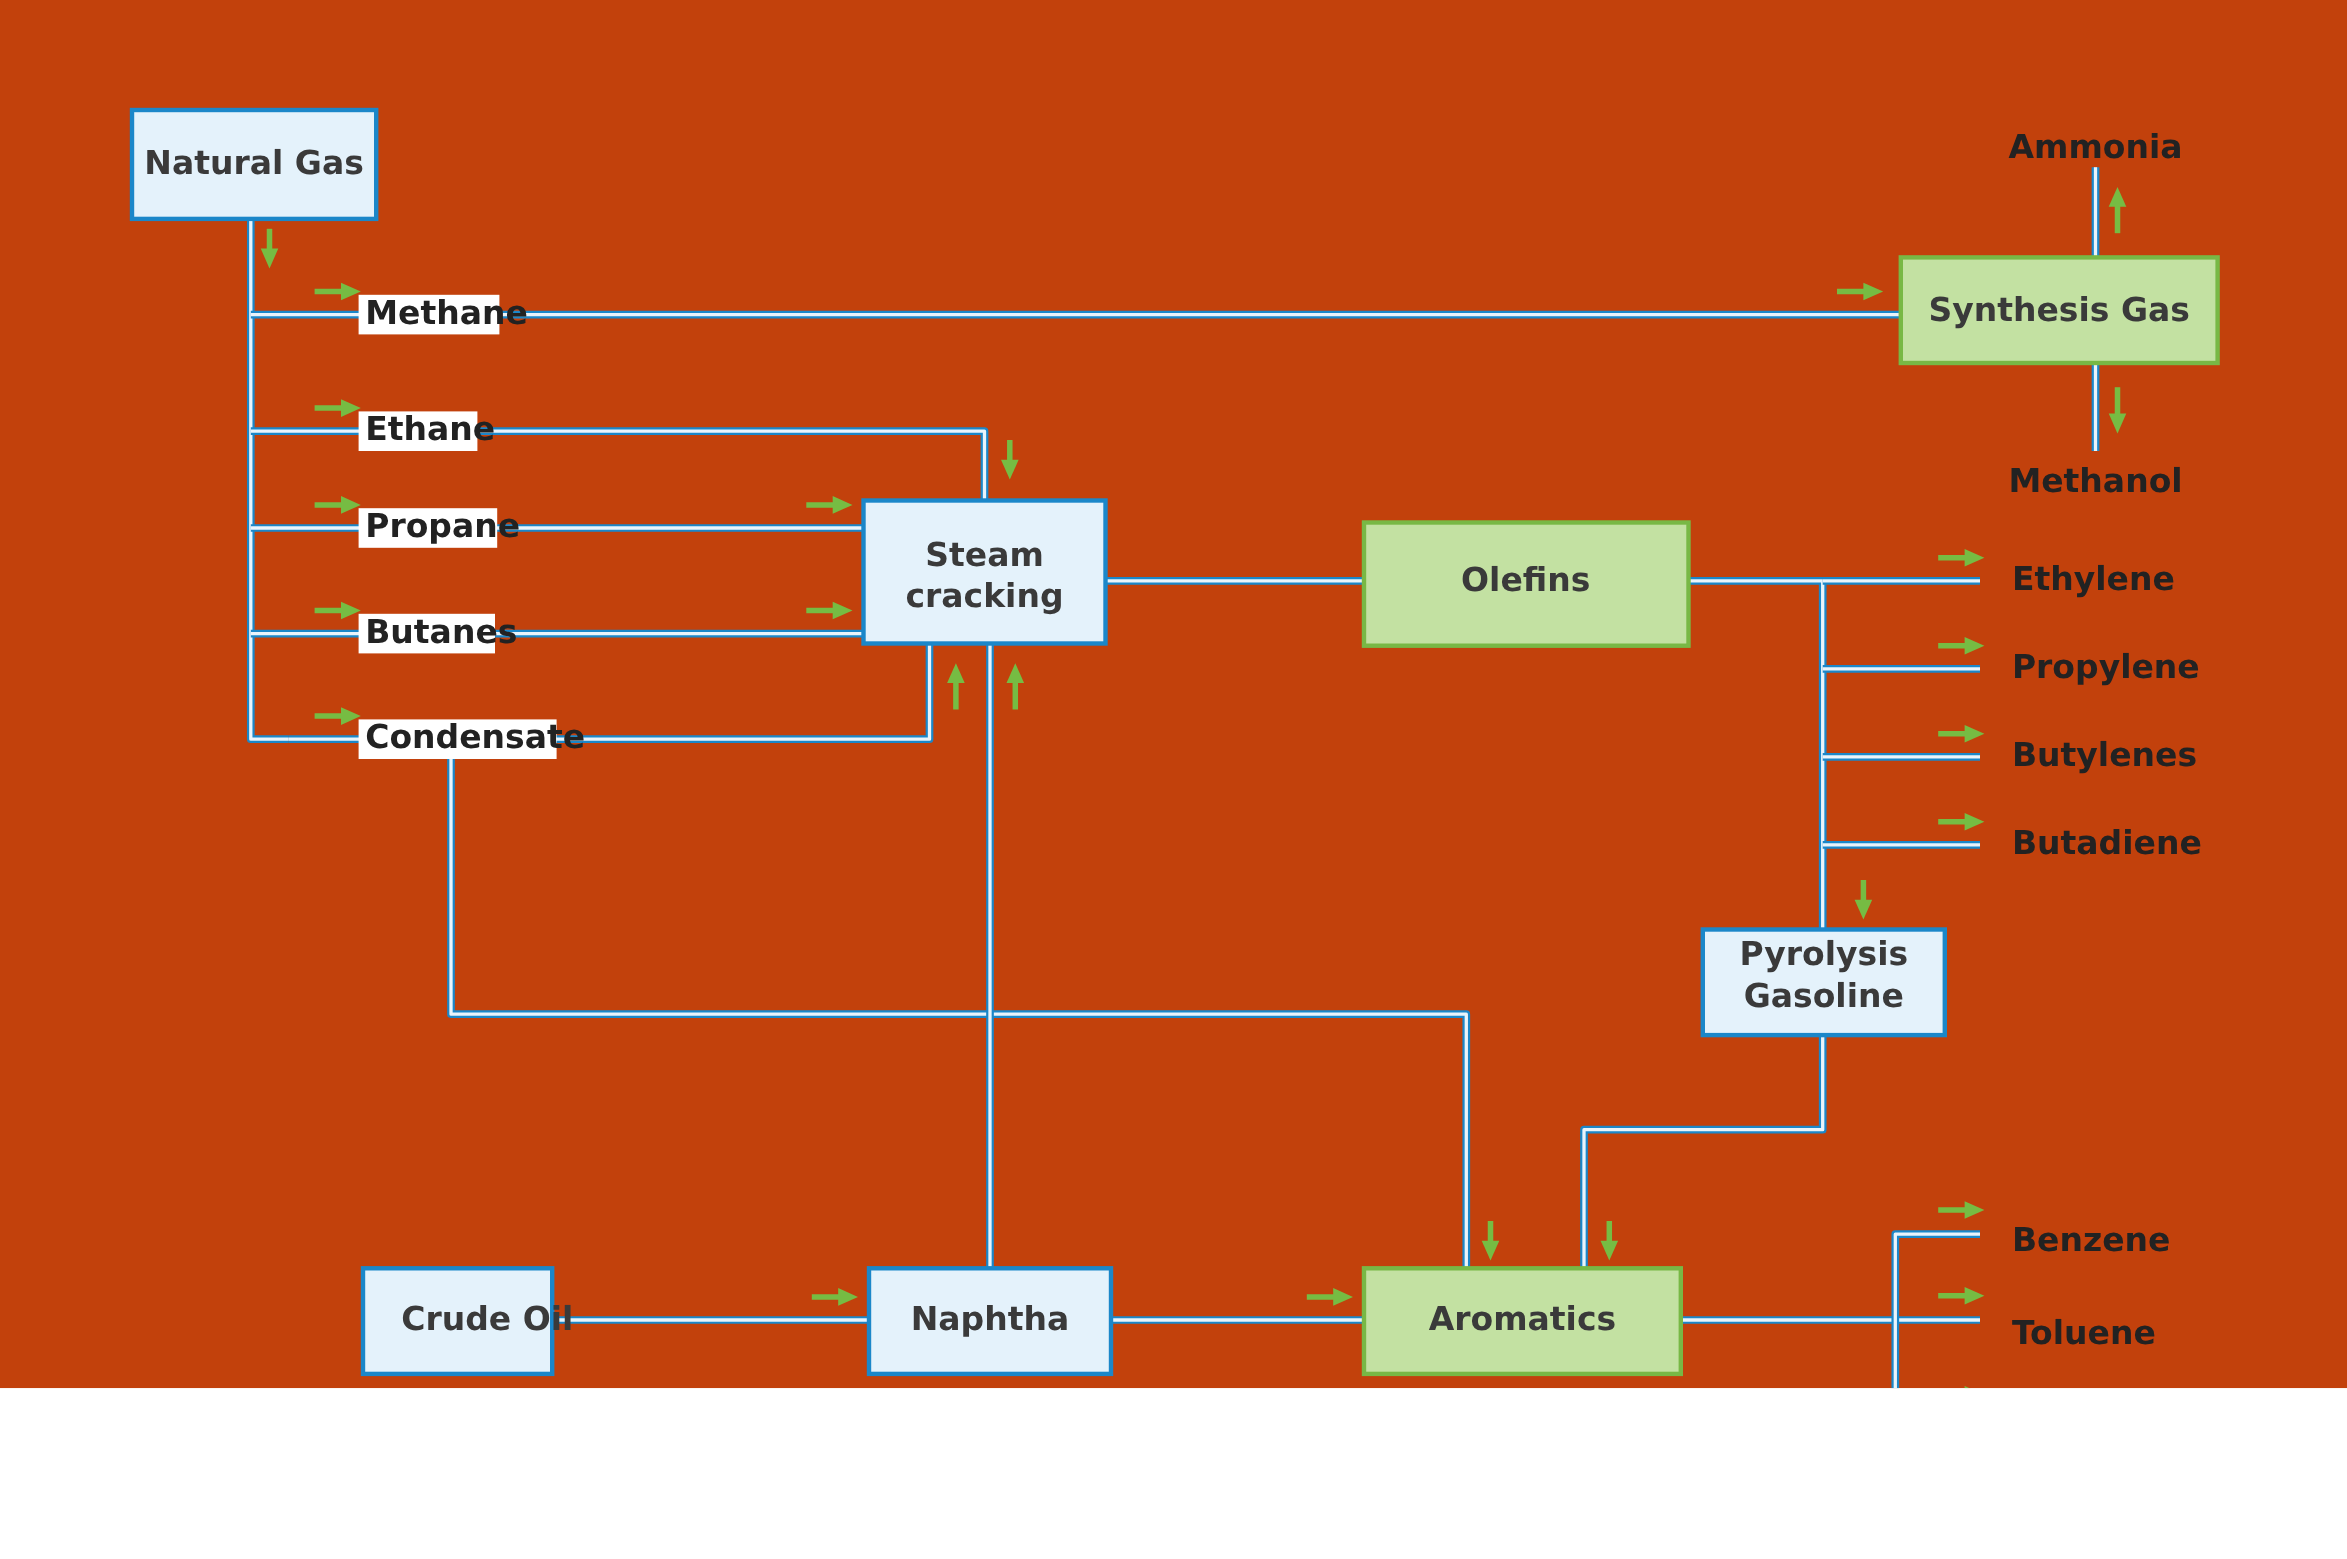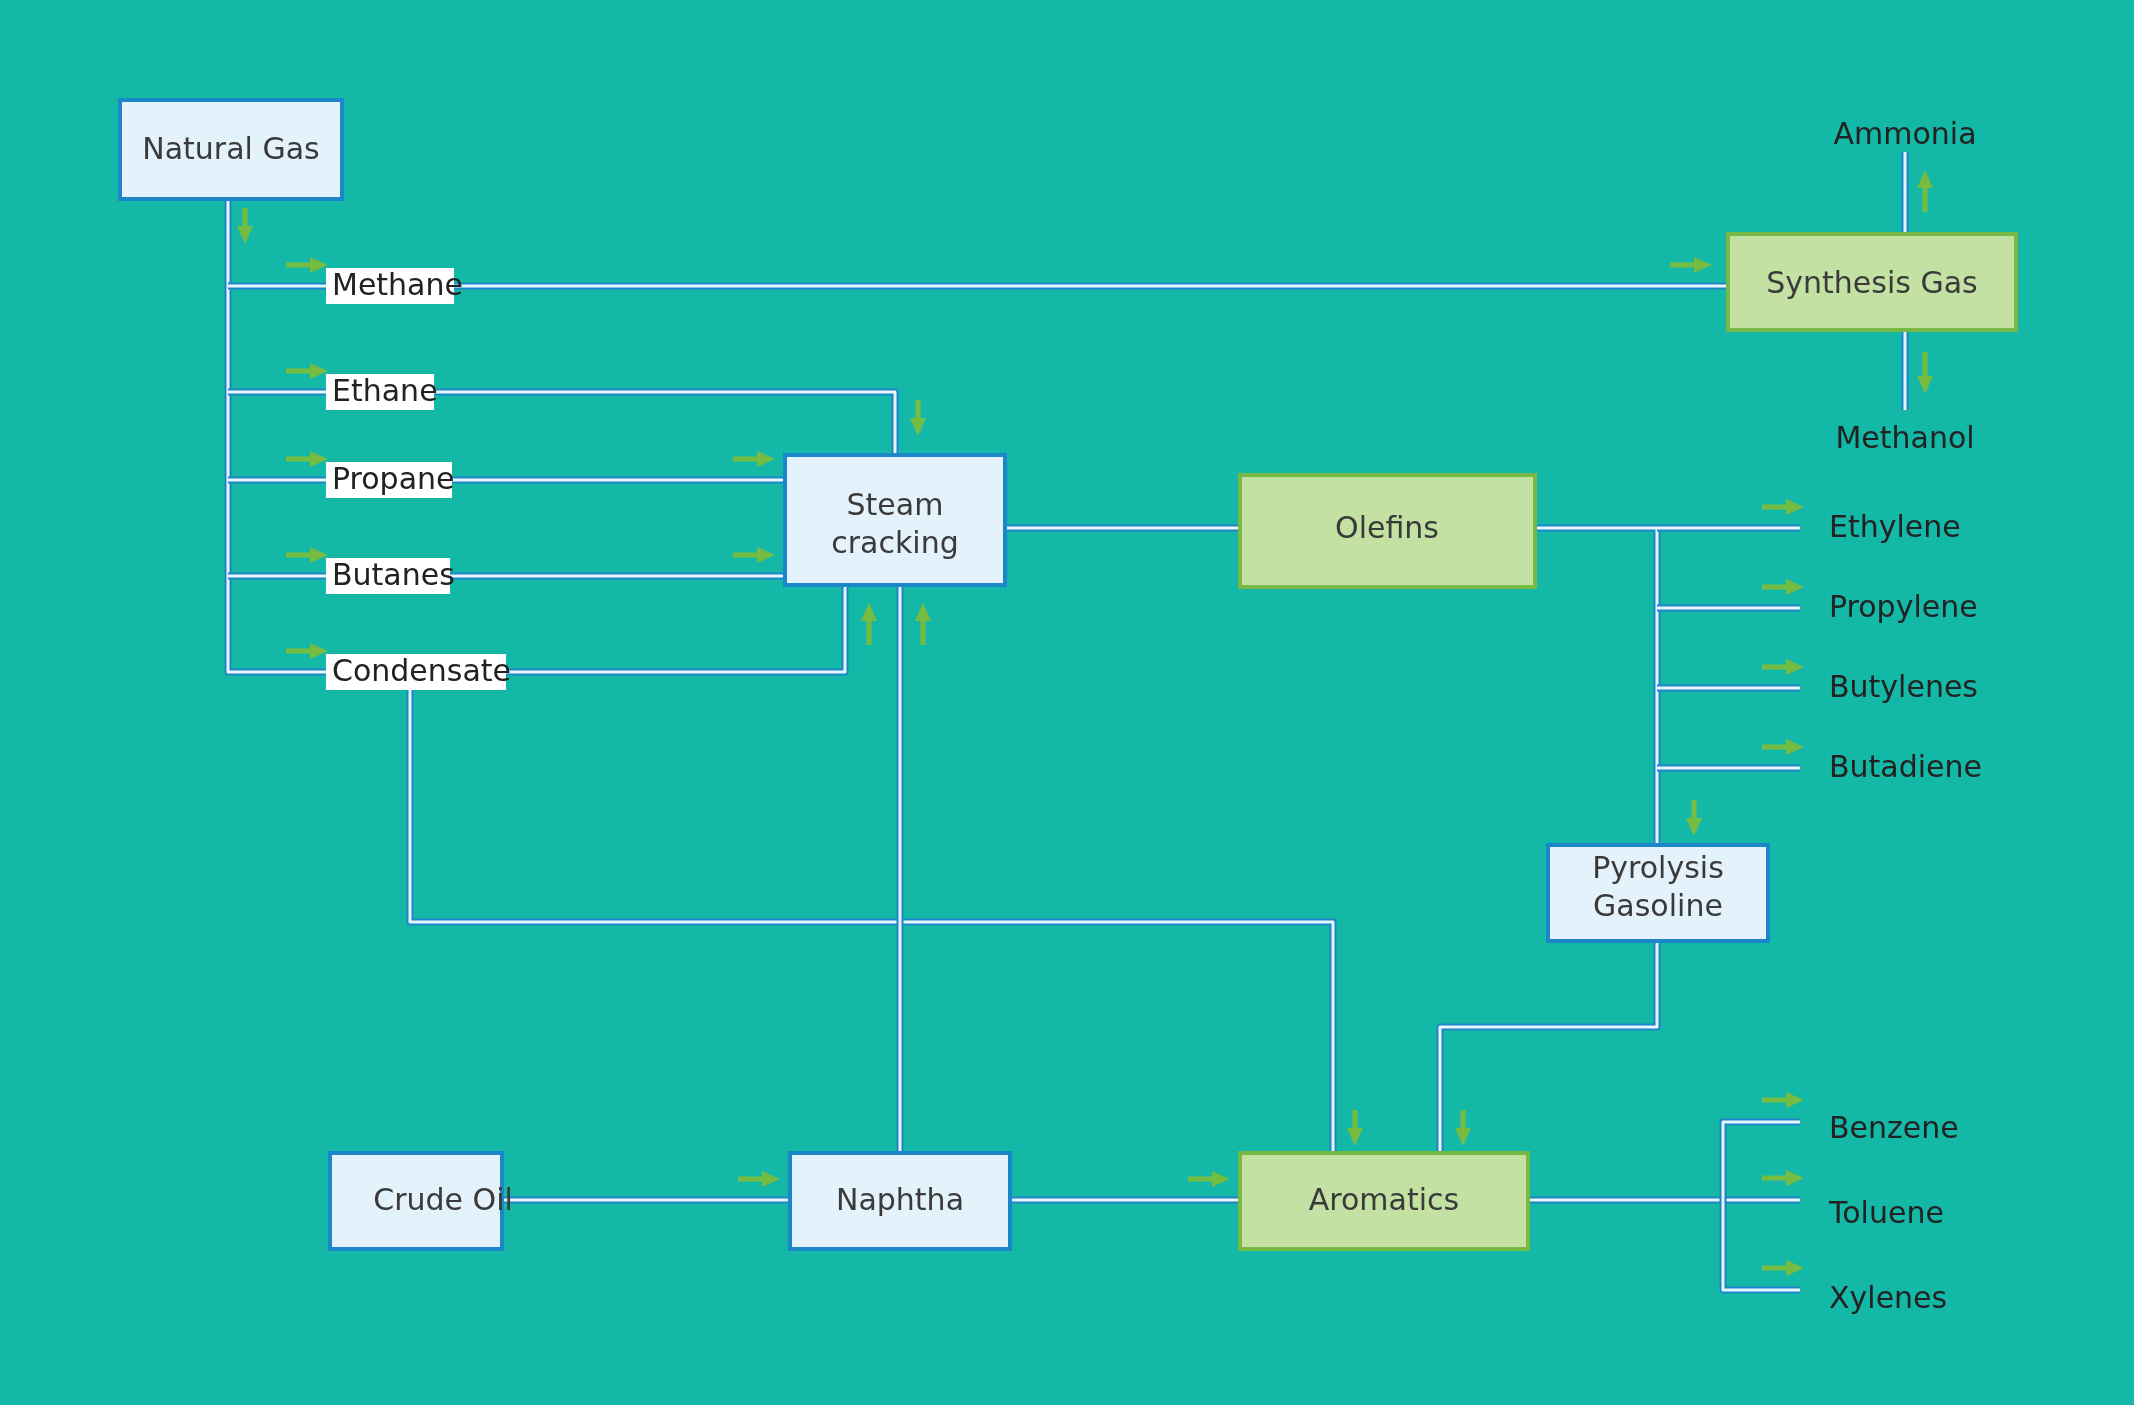--- a/index.html
+++ b/index.html
@@ -1,17 +1,17 @@
 <!DOCTYPE html>
 <html><head>
 <meta charset="utf-8">
 <style>
   html,body{margin:0;padding:0;background:#ffffff;}
   body{font-family:"DejaVu Sans",sans-serif;}
-  #stage{position:relative;width:2134px;height:1405px;background:#14b8a6;overflow:hidden;}
+  #stage{position:relative;width:2134px;height:1262px;background:#c2410c;overflow:hidden;font-weight:bold;}
   svg#flow{position:absolute;left:0;top:0;width:2134px;height:1417px;}
   .node-label{
     font-family:"DejaVu Sans",sans-serif;
     font-size:30px;
     fill:#3a3a3a;
     text-anchor:middle;
     dominant-baseline:middle;
   }
   .stream-label{
     font-family:"DejaVu Sans",sans-serif;

